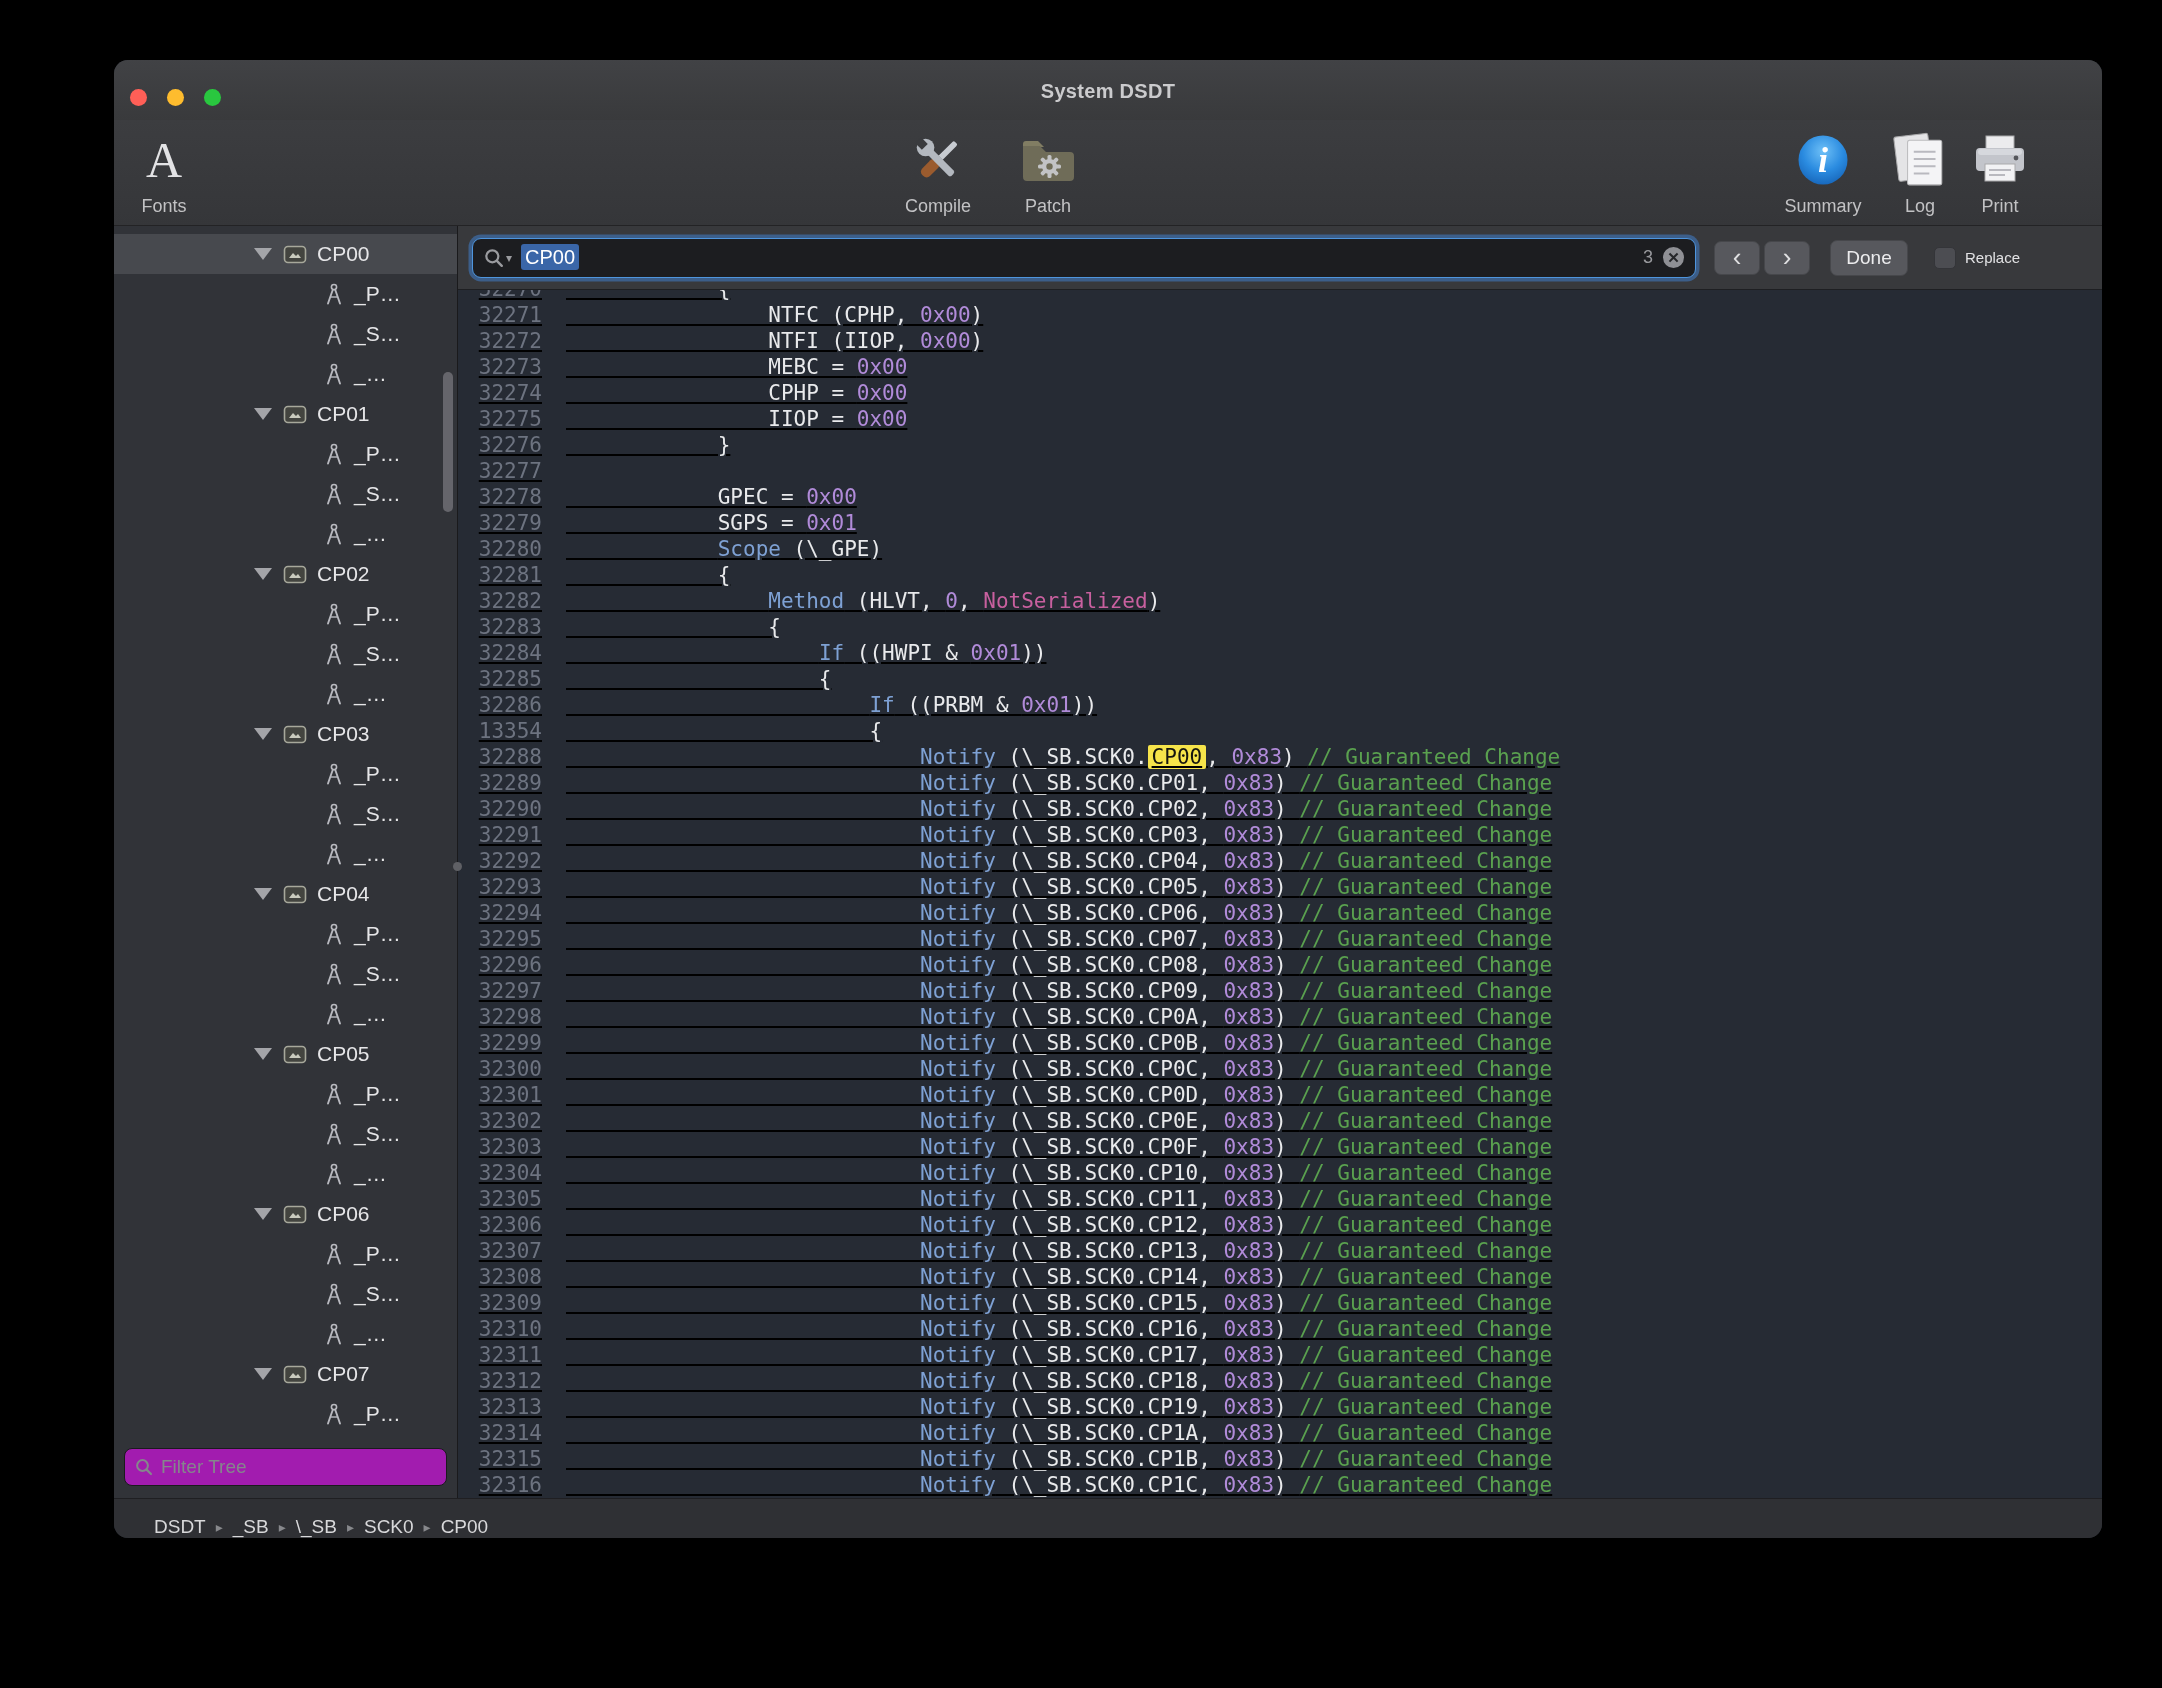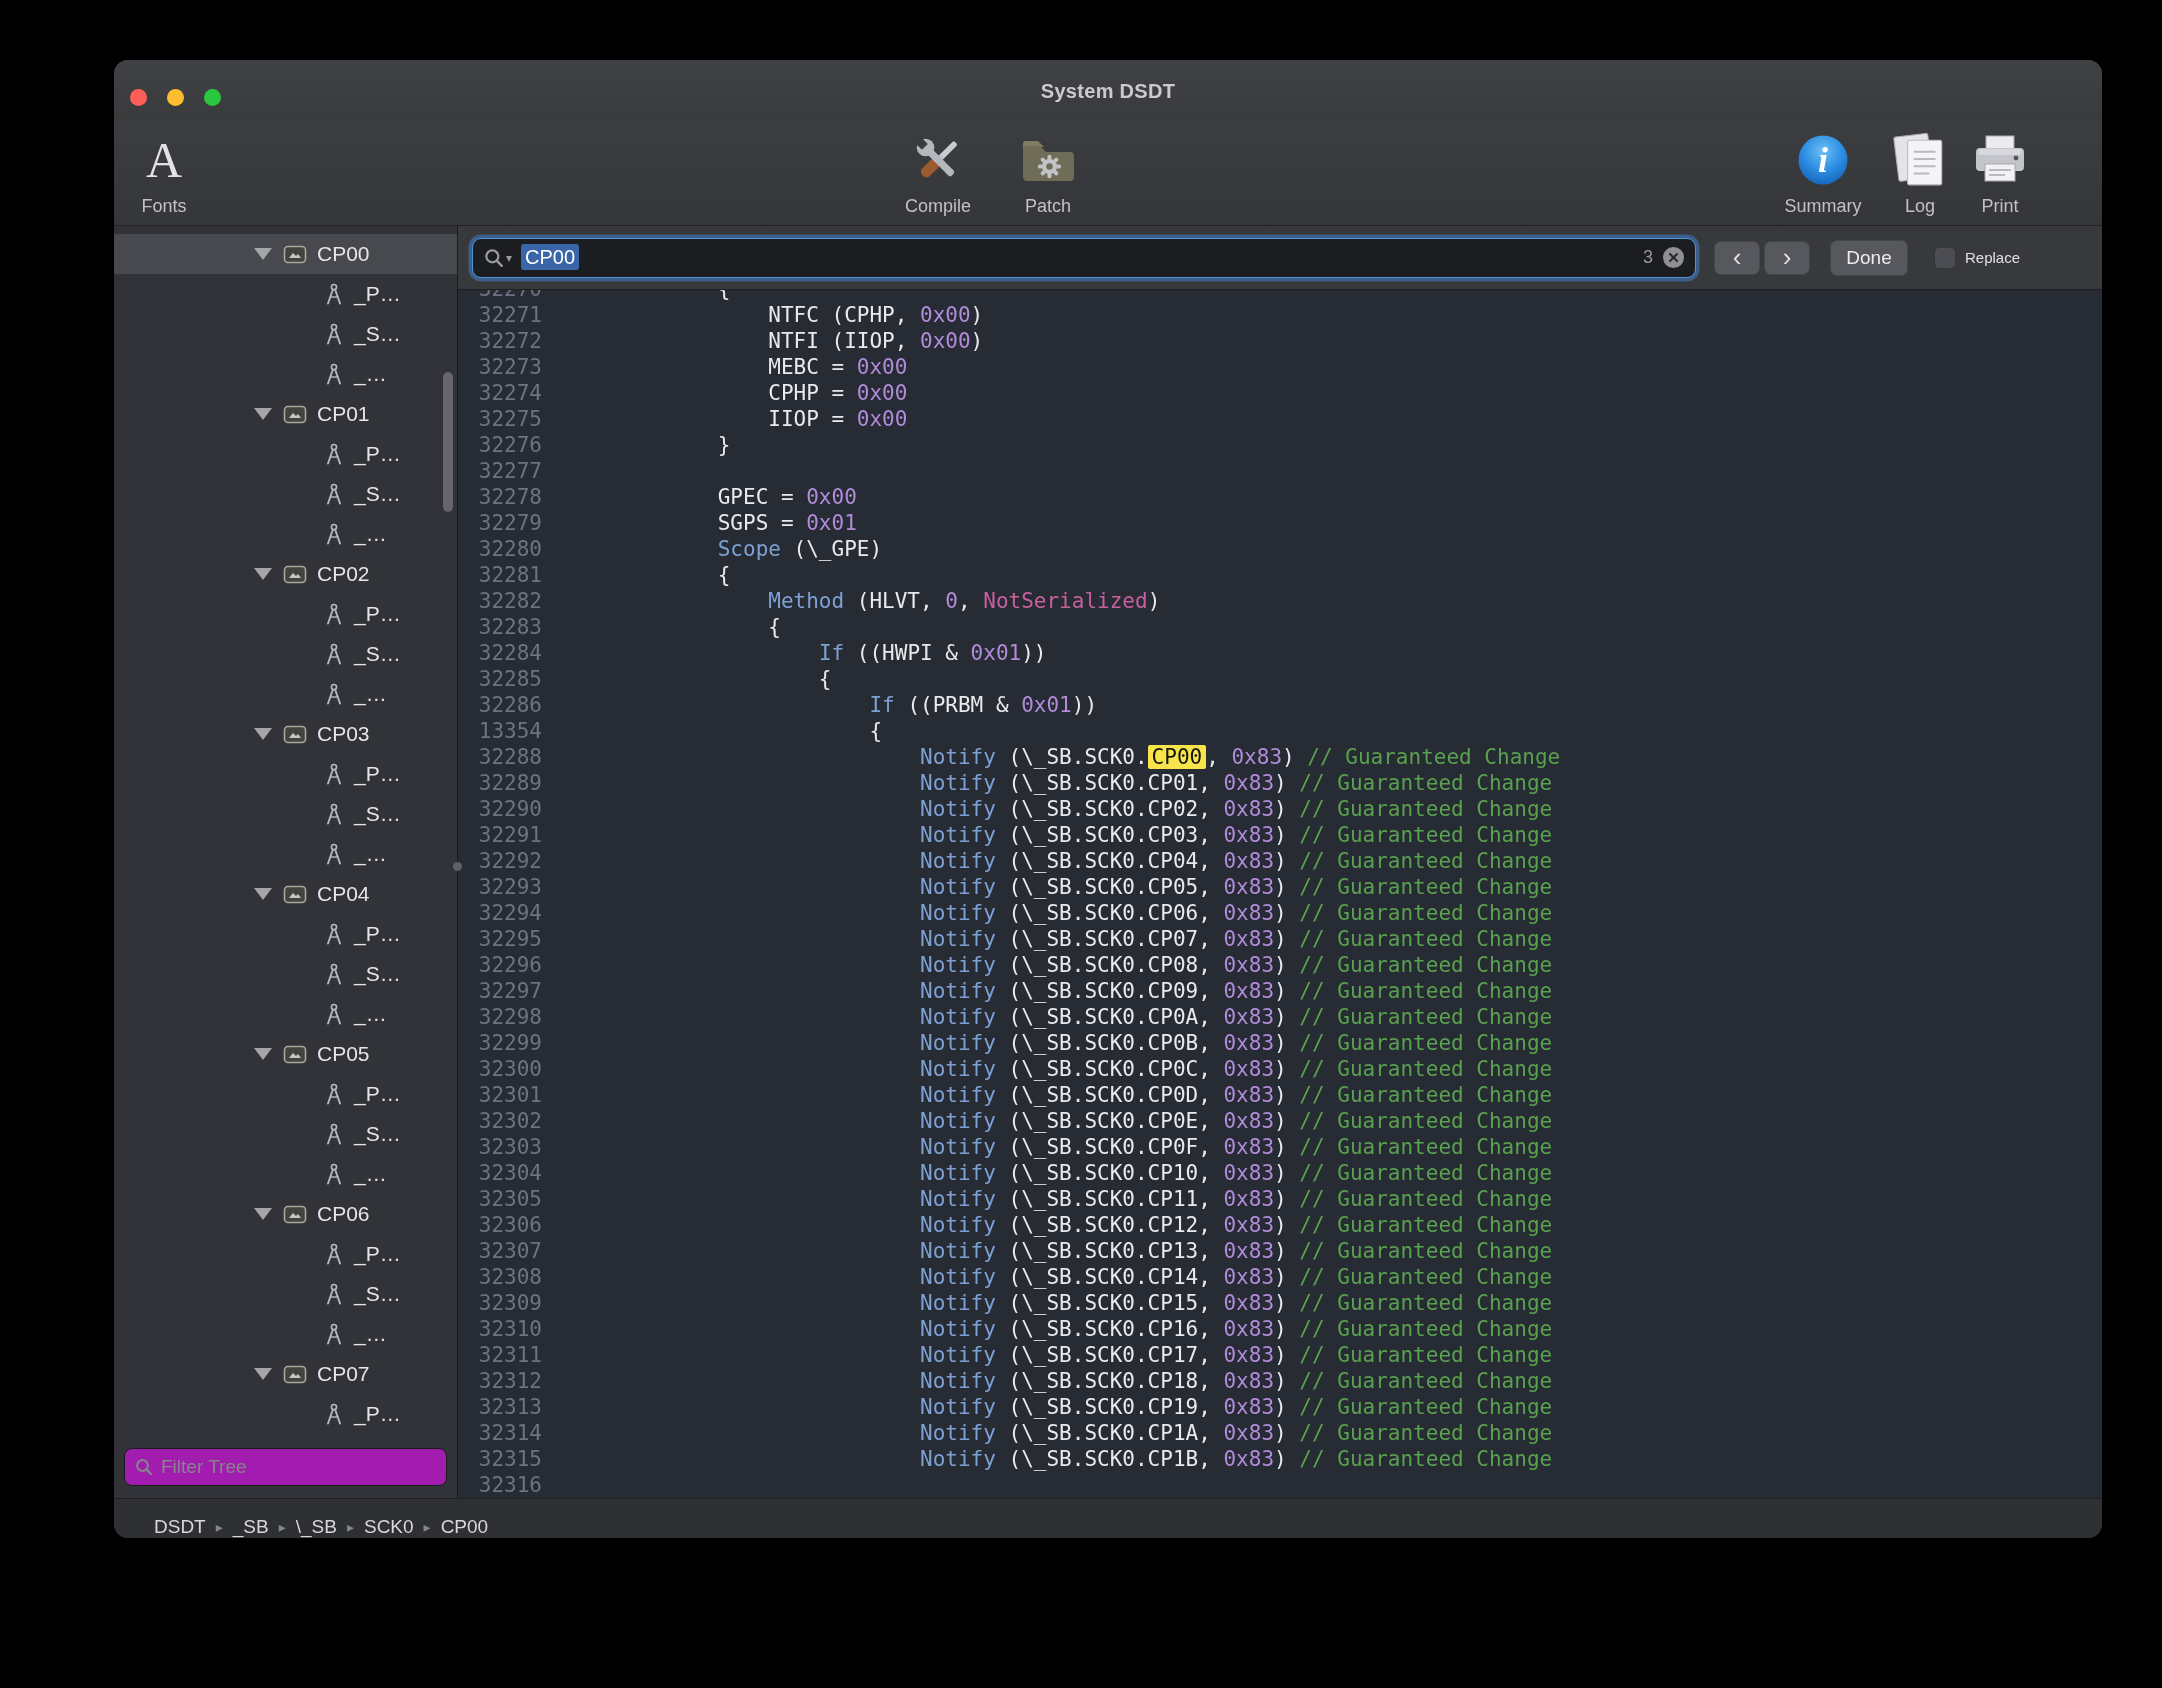--- a/index.html
+++ b/index.html
@@ -64,21 +64,21 @@
   .navgrp { display:flex; gap:4px; margin-right:20px; }
   .navbtn { width:46px; height:34px; border-radius:7px; background:#57585d; border:1px solid #46474b;
     color:#e0e0e2; font-size:26px; line-height:30px; text-align:center; }
   #done-btn { width:78px; height:36px; border-radius:7px; background:#57585d; border:1px solid #46474b;
     color:#ececee; font-size:19px; display:flex; align-items:center; justify-content:center; margin-right:26px; }
   #replace-check { width:22px; height:22px; border-radius:5px; background:#4c4d52;
     border:1px solid #343539; margin-right:9px; }
   #replace-label { font-size:15px; color:#e2e2e4; }
   
   #editor { flex:1; overflow:hidden; background:var(--editor-bg,#262b34); }
-  #code-lines { margin-top:-14px; }
+  #code-lines { margin-top:-14px;text-decoration:underline; }
   .code-line { display:flex; height:26px; line-height:26px; white-space:pre;
     font-family:"DejaVu Sans Mono", monospace; font-size:21px; }
   .ln { width:84px; flex:none; text-align:right; color:var(--line-number,#6d7380); }
   .code { padding-left:24px; color:var(--code-text,#e9eaec); }
   .t-k { color:var(--keyword,#7ea1d4); }
   .t-n { color:var(--number,#b18bd9); }
   .t-c { color:var(--comment,#5aa14f); }
   .t-d { color:var(--declaration,#c8609f); }
   .t-h { background:var(--highlight-bg,#f6e44a); color:var(--highlight-text,#16160f);
          padding:0 4px; border-radius:2px; }
@@ -571,21 +571,21 @@
             <div class="code-line"><span class="ln">32306</span><span class="code"><span class="t-p">                            </span><span class="t-k">Notify</span><span class="t-p"> (\_SB.SCK0.CP12, </span><span class="t-n">0x83</span><span class="t-p">) </span><span class="t-c">// Guaranteed Change</span></span></div>
             <div class="code-line"><span class="ln">32307</span><span class="code"><span class="t-p">                            </span><span class="t-k">Notify</span><span class="t-p"> (\_SB.SCK0.CP13, </span><span class="t-n">0x83</span><span class="t-p">) </span><span class="t-c">// Guaranteed Change</span></span></div>
             <div class="code-line"><span class="ln">32308</span><span class="code"><span class="t-p">                            </span><span class="t-k">Notify</span><span class="t-p"> (\_SB.SCK0.CP14, </span><span class="t-n">0x83</span><span class="t-p">) </span><span class="t-c">// Guaranteed Change</span></span></div>
             <div class="code-line"><span class="ln">32309</span><span class="code"><span class="t-p">                            </span><span class="t-k">Notify</span><span class="t-p"> (\_SB.SCK0.CP15, </span><span class="t-n">0x83</span><span class="t-p">) </span><span class="t-c">// Guaranteed Change</span></span></div>
             <div class="code-line"><span class="ln">32310</span><span class="code"><span class="t-p">                            </span><span class="t-k">Notify</span><span class="t-p"> (\_SB.SCK0.CP16, </span><span class="t-n">0x83</span><span class="t-p">) </span><span class="t-c">// Guaranteed Change</span></span></div>
             <div class="code-line"><span class="ln">32311</span><span class="code"><span class="t-p">                            </span><span class="t-k">Notify</span><span class="t-p"> (\_SB.SCK0.CP17, </span><span class="t-n">0x83</span><span class="t-p">) </span><span class="t-c">// Guaranteed Change</span></span></div>
             <div class="code-line"><span class="ln">32312</span><span class="code"><span class="t-p">                            </span><span class="t-k">Notify</span><span class="t-p"> (\_SB.SCK0.CP18, </span><span class="t-n">0x83</span><span class="t-p">) </span><span class="t-c">// Guaranteed Change</span></span></div>
             <div class="code-line"><span class="ln">32313</span><span class="code"><span class="t-p">                            </span><span class="t-k">Notify</span><span class="t-p"> (\_SB.SCK0.CP19, </span><span class="t-n">0x83</span><span class="t-p">) </span><span class="t-c">// Guaranteed Change</span></span></div>
             <div class="code-line"><span class="ln">32314</span><span class="code"><span class="t-p">                            </span><span class="t-k">Notify</span><span class="t-p"> (\_SB.SCK0.CP1A, </span><span class="t-n">0x83</span><span class="t-p">) </span><span class="t-c">// Guaranteed Change</span></span></div>
             <div class="code-line"><span class="ln">32315</span><span class="code"><span class="t-p">                            </span><span class="t-k">Notify</span><span class="t-p"> (\_SB.SCK0.CP1B, </span><span class="t-n">0x83</span><span class="t-p">) </span><span class="t-c">// Guaranteed Change</span></span></div>
-            <div class="code-line"><span class="ln">32316</span></div>
+            <div class="code-line"><span class="ln">32316</span><span class="code"><span class="t-p">                            </span><span class="t-k">Notify</span><span class="t-p"> (\_SB.SCK0.CP1C, </span><span class="t-n">0x83</span><span class="t-p">) </span><span class="t-c">// Guaranteed Change</span></span></div>
           </div>
       </div>
     </div>
     <div id="split-dot"></div>
   </div>
 
   <div id="bottombar">
     <div id="breadcrumb" style="display:flex;align-items:center;">
         <span class="crumb">DSDT</span>
         <span class="crumb-sep">▸</span>

